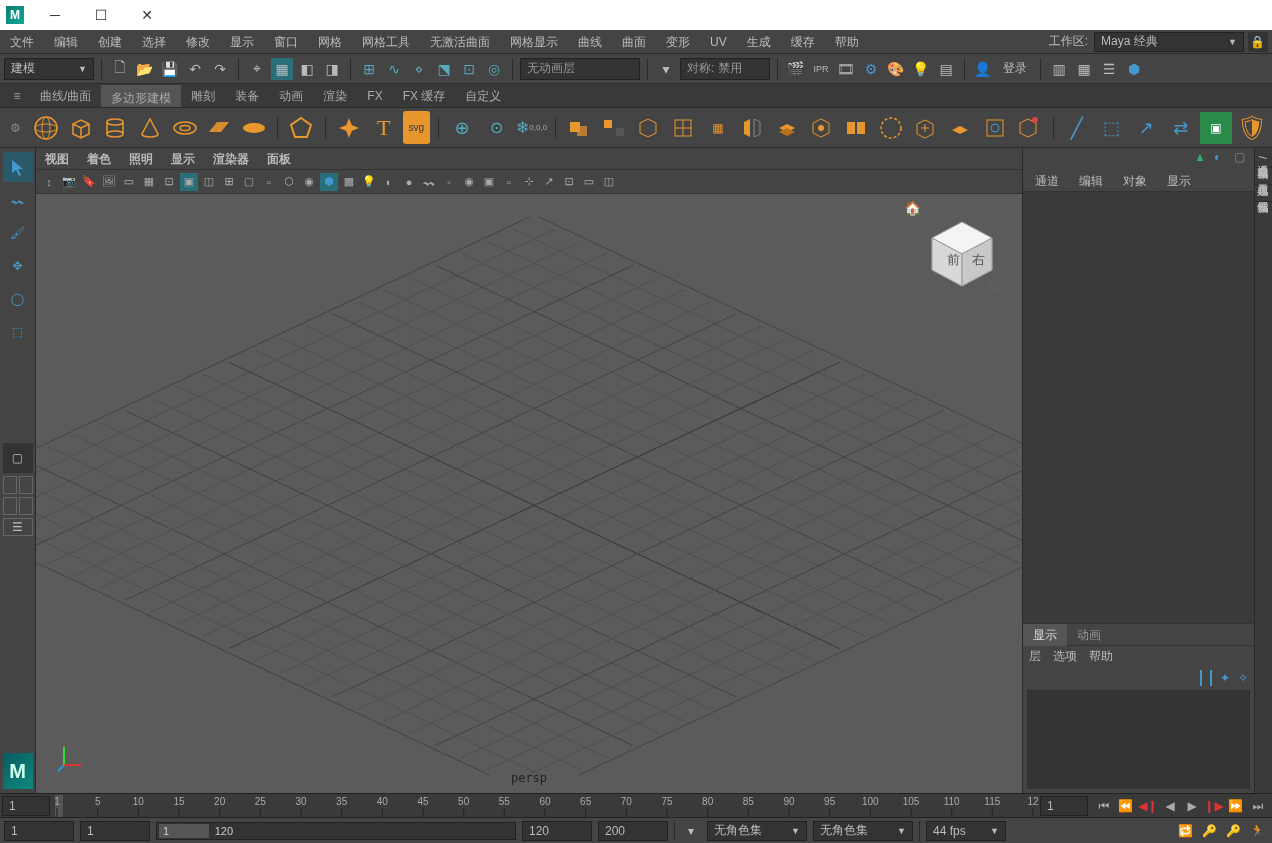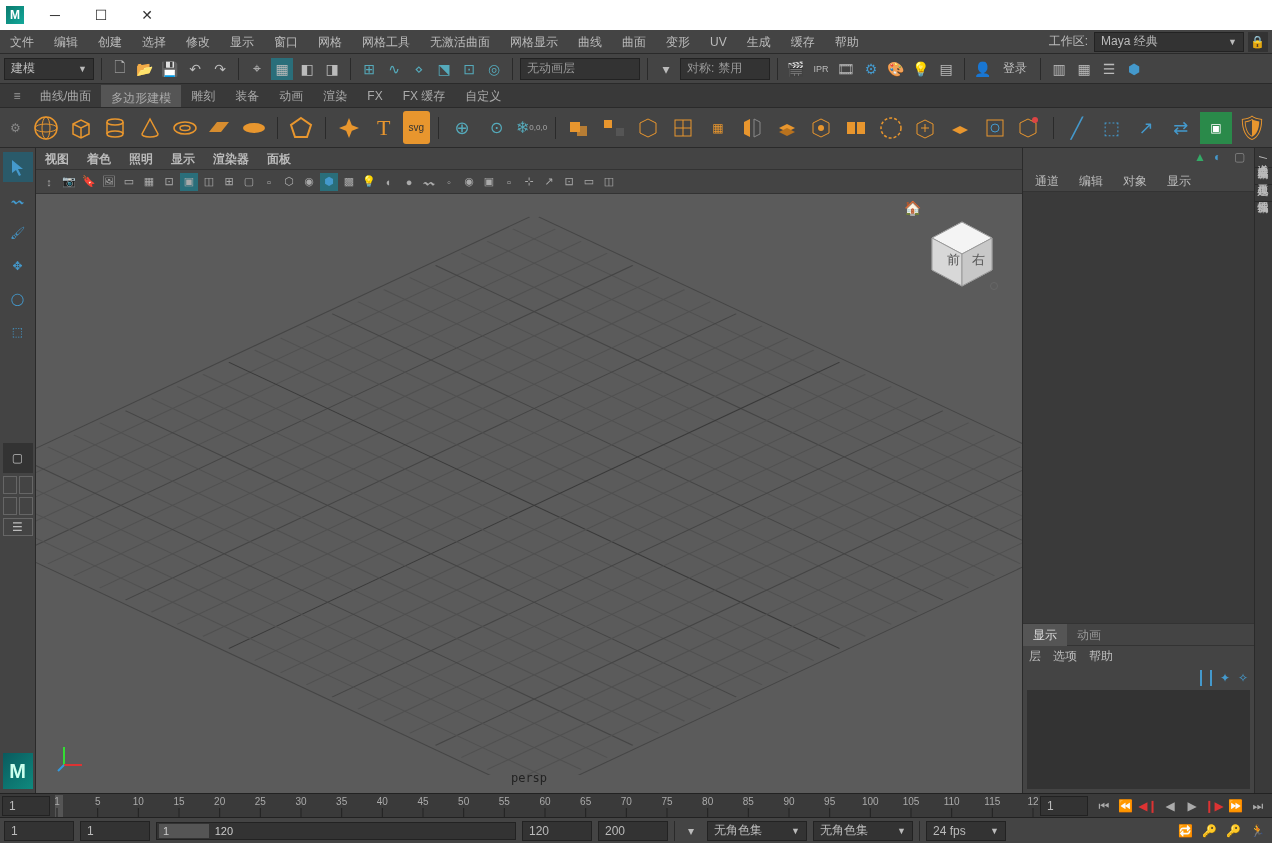--- a/index.html
+++ b/index.html
@@ -655,21 +655,21 @@
   <div class="rb-combo">
       <span>无角色集</span>
       <span class="arrow">▼</span>
     </div>
   <div class="rb-combo">
       <span>无角色集</span>
       <span class="arrow">▼</span>
     </div>
   <div class="rb-sep"></div>
   <div class="rb-combo" style="min-width:80px">
-      <span>24 fps</span>
+      <span>44 fps</span>
       <span class="arrow">▼</span>
     </div>
   <div class="rb-end">
     <div class="rb-icon">🔁</div>
     <div class="rb-icon" style="color:#888">🔑</div>
     <div class="rb-icon" style="color:#d33">🔑</div>
     <div class="rb-icon" style="color:#e8962e">🏃</div>
   </div>
 </div>
 

